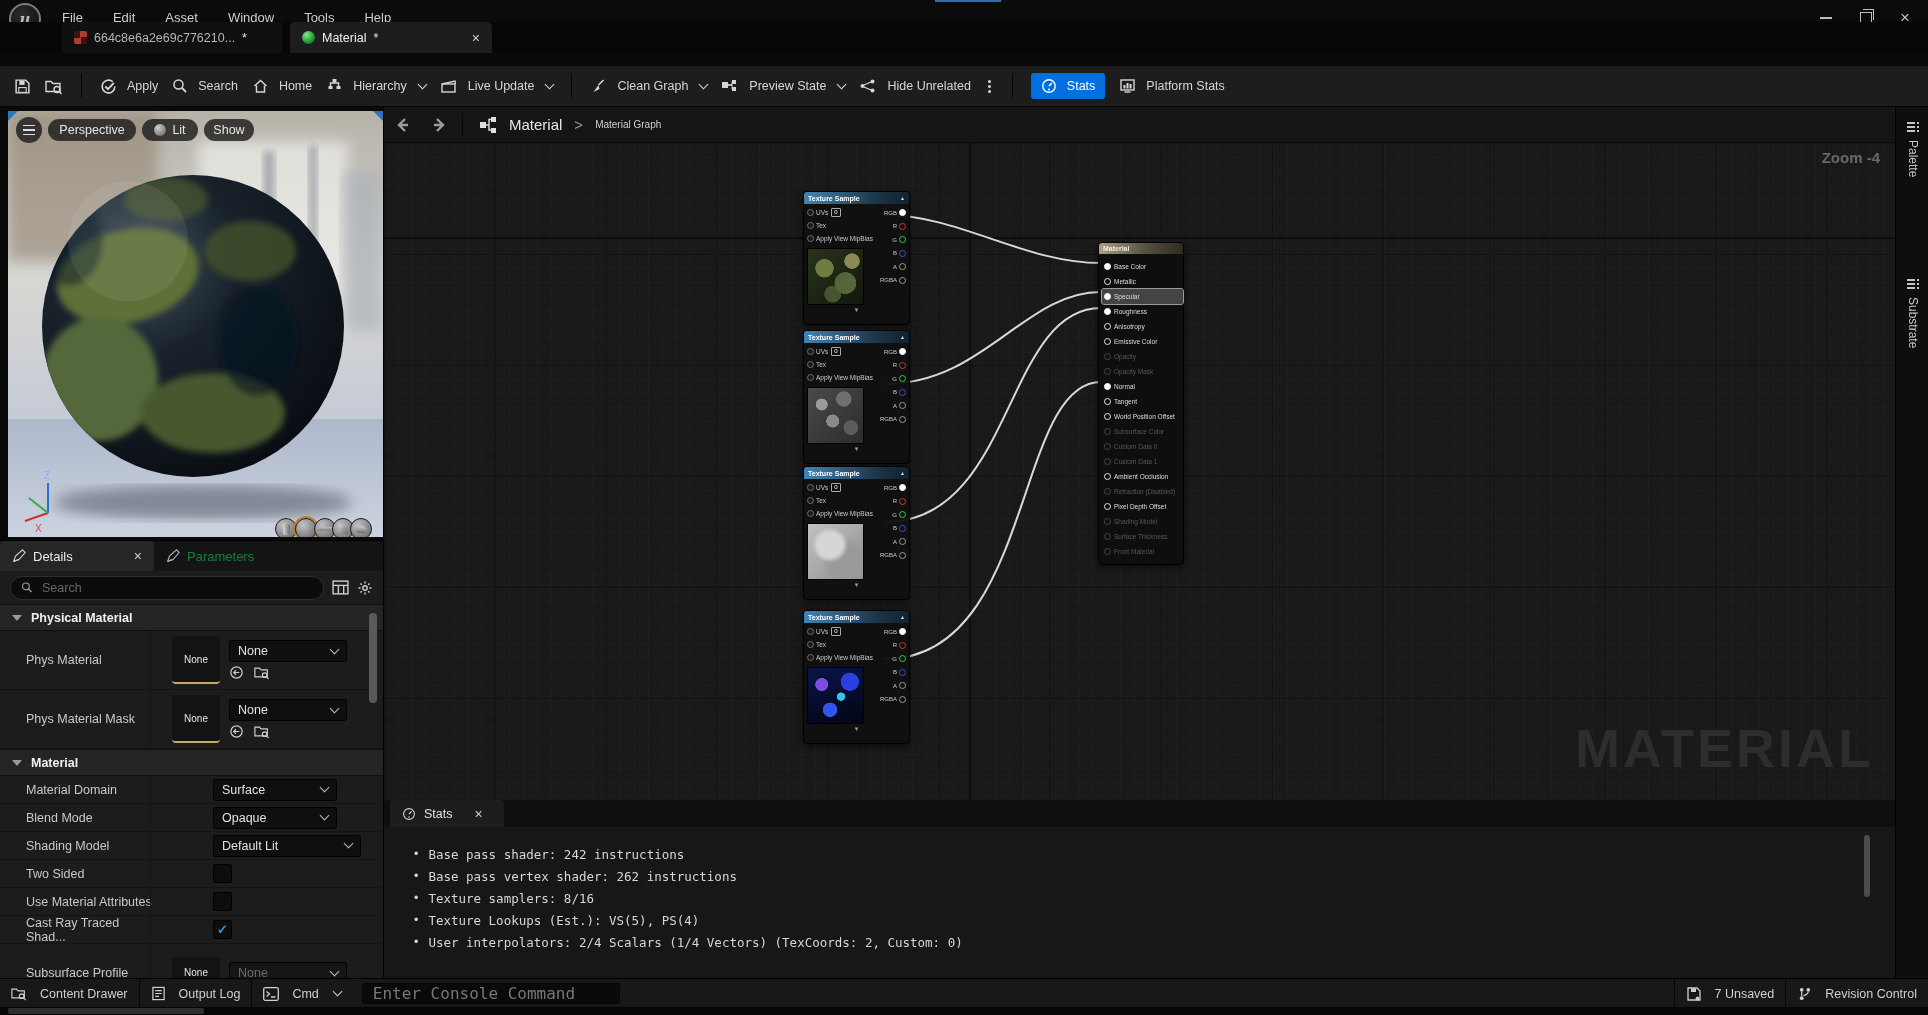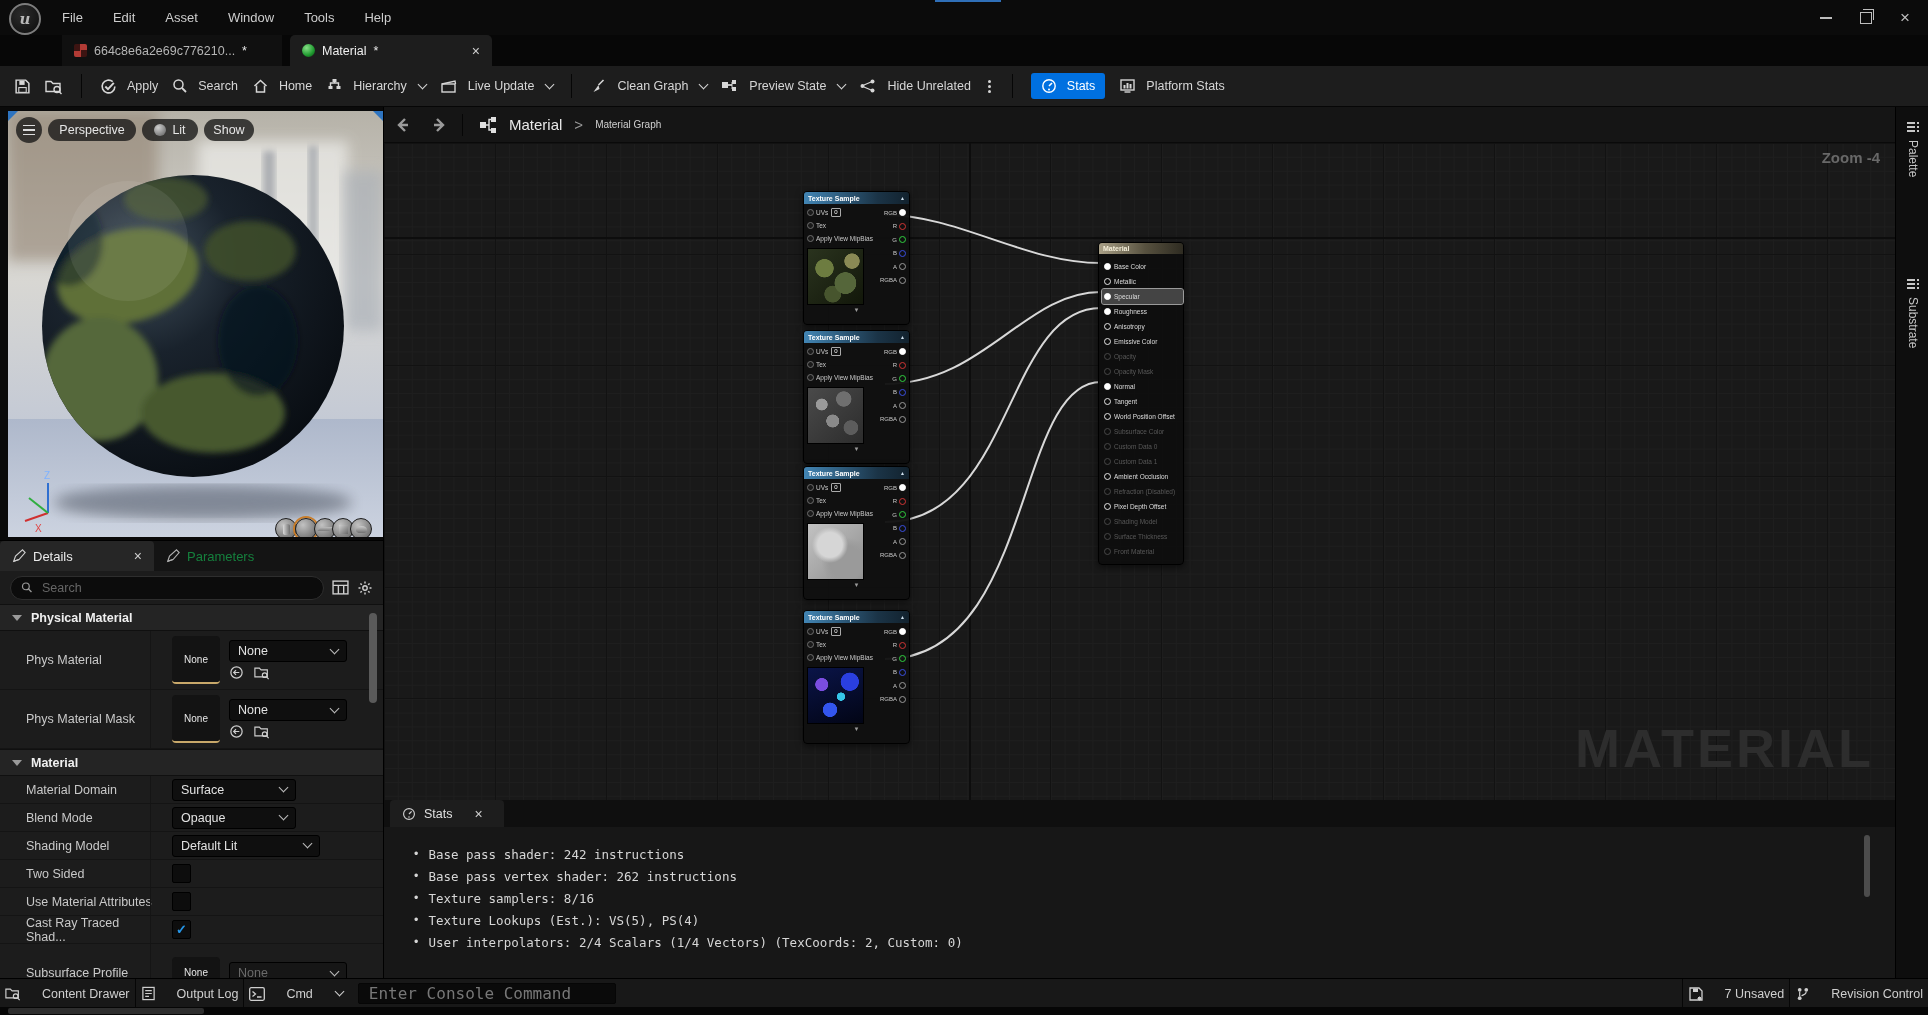--- a/index.html
+++ b/index.html
@@ -15,21 +15,21 @@
           font-family:"DejaVu Serif",serif;font-style:italic;font-weight:bold;font-size:15px;color:#b9b9b9;}
   .menus{display:flex;gap:30px;margin-left:62px;font-size:13px;color:#cdcdcd;}
   .menus span{cursor:default;}
   .topline{left:935px;top:0;width:66px;height:2px;background:#2f6fb8;}
   .wctrls{position:absolute;right:6px;top:0;height:35px;display:flex;align-items:center;gap:28px;padding-right:12px;color:#bdbdbd;}
   .wmin{width:12px;height:2px;background:#bdbdbd;}
   .wrest{width:10px;height:10px;border:1.5px solid #bdbdbd;position:relative;}
   .wrest:after{content:"";position:absolute;left:2px;top:-4px;width:10px;height:10px;border:1.5px solid #bdbdbd;border-bottom:none;border-left:none;}
   .wclose{font-size:17px;line-height:17px;}
   
-  .tabbar{left:0;top:35px;width:1928px;height:31px;background:#070707;display:flex;align-items:flex-end;}
+  .tabbar{left:0;top:22px;width:1928px;height:31px;background:#070707;display:flex;align-items:flex-end;}
   .atab{height:31px;display:flex;align-items:center;gap:7px;padding:0 12px;font-size:12.5px;}
   .tab1{margin-left:62px;width:196px;color:#b5b5b5;background:#101010;}
   .tab2{margin-left:8px;width:178px;color:#f0f0f0;background:#1d1d1d;border-radius:5px 5px 0 0;}
   .tabico-checker{width:13px;height:13px;border-radius:2px;
      background:conic-gradient(#b23b35 0 25%,#3d1412 0 50%,#b23b35 0 75%,#3d1412 0);}
   .tabico-sphere{width:13px;height:13px;border-radius:50%;
      background:radial-gradient(circle at 35% 30%,#86e086,#1f9a2f 60%,#0a3f12);}
   .tab-x{margin-left:auto;color:#cfcfcf;font-size:14px;}
   .tab-mark{color:#e8e8e8;}
   
@@ -71,21 +71,21 @@
            display:flex;align-items:center;gap:7px;padding:0 10px;box-sizing:border-box;}
   .dsearch input{background:transparent;border:none;outline:none;color:#bbb;font-size:12.5px;width:100%;font-family:"Liberation Sans",sans-serif;}
   .dsearch input::placeholder{color:#666;}
   .dsec{height:25px;background:#242424;display:flex;align-items:center;gap:9px;padding-left:12px;
         font-size:12.5px;font-weight:bold;color:#efefef;border-top:1px solid #101010;border-bottom:1px solid #101010;}
   .dsec .tri{width:0;height:0;border-left:5px solid transparent;border-right:5px solid transparent;border-top:6px solid #9a9a9a;}
   .drow{position:relative;border-bottom:1px solid #141414;display:flex;align-items:center;}
   .drow .dlabel{width:135px;padding-left:26px;font-size:12.5px;color:#c9c9c9;flex:none;}
   .drow:after{content:"";position:absolute;left:150px;top:0;bottom:0;width:1px;background:#151515;}
   .bigrow{height:58px;}
-  .smallrow{height:27px;}
+  .smallrow{height:27px;gap:41px;}
   .nonebox{width:48px;height:46px;background:#131313;border-radius:4px;border-bottom:2px solid #c8a86a;
            display:flex;align-items:center;justify-content:center;font-size:10px;color:#e6e6e6;margin-left:11px;flex:none;}
   .nonebox.small{height:30px;}
   .dctl{display:flex;flex-direction:column;gap:3px;margin-left:9px;}
   .dd{height:22px;min-width:118px;background:#0f0f0f;border:1px solid #000;border-radius:3px;
       display:flex;align-items:center;justify-content:space-between;padding:0 8px;font-size:12.5px;color:#e2e2e2;box-sizing:border-box;}
   .dd .chev{color:#bdbdbd;}
   .dd.disabled{color:#6a6a6a;background:#161616;}
   .dicons{display:flex;gap:10px;color:#cfcfcf;}
   .checkbox{width:17px;height:17px;background:#0d0d0d;border:1px solid #000;border-radius:2px;margin-left:11px;
@@ -181,21 +181,21 @@
   .stats-line .bullet{color:#d6d6d6;font-family:"Liberation Sans",sans-serif;}
   .stats-scroll{position:absolute;right:26px;top:8px;width:6px;height:62px;border-radius:3px;background:#4c4c4c;}
   
   .sidestrip{left:1895px;top:107px;width:33px;height:871px;background:#0e0e0e;border-left:1px solid #000;}
   .vtab{position:absolute;left:0;width:33px;display:flex;flex-direction:column;align-items:center;gap:7px;padding-top:6px;}
   .vtab-label{writing-mode:vertical-rl;font-size:12px;color:#c6c6c6;}
   .vtab-ico{width:12px;height:12px;flex:none;}
   
   .statusbar{left:0;top:978px;width:1928px;height:29px;background:#181818;border-top:1px solid #000;
              display:flex;align-items:center;font-size:12.5px;color:#cfcfcf;}
-  .sb-btn{display:flex;align-items:center;gap:21px;padding:0 5px;height:100%;}
+  .sb-btn{display:flex;align-items:center;gap:13px;padding:0 11px;height:100%;}
   .sb-sep{width:1px;height:100%;background:#060606;}
   .console{width:258px;height:21px;margin-left:10px;background:#0a0a0a;border-radius:2px;border:1px solid #060606;
            display:flex;align-items:center;padding:0 8px;box-sizing:border-box;}
   .console input{background:transparent;border:none;outline:none;width:100%;
                  font-family:"DejaVu Sans Mono",monospace;font-size:16px;color:#9a9a9a;}
   .console input::placeholder{color:#777;}
   .sb-right{margin-left:auto;display:flex;align-items:center;height:100%;}
   .bottomstrip{left:0;top:1007px;width:1928px;height:8px;background:#060606;}
   .bs-seg{position:absolute;left:8px;top:1px;width:196px;height:6px;background:#2e2e2e;border-radius:2px;}
 </style>

